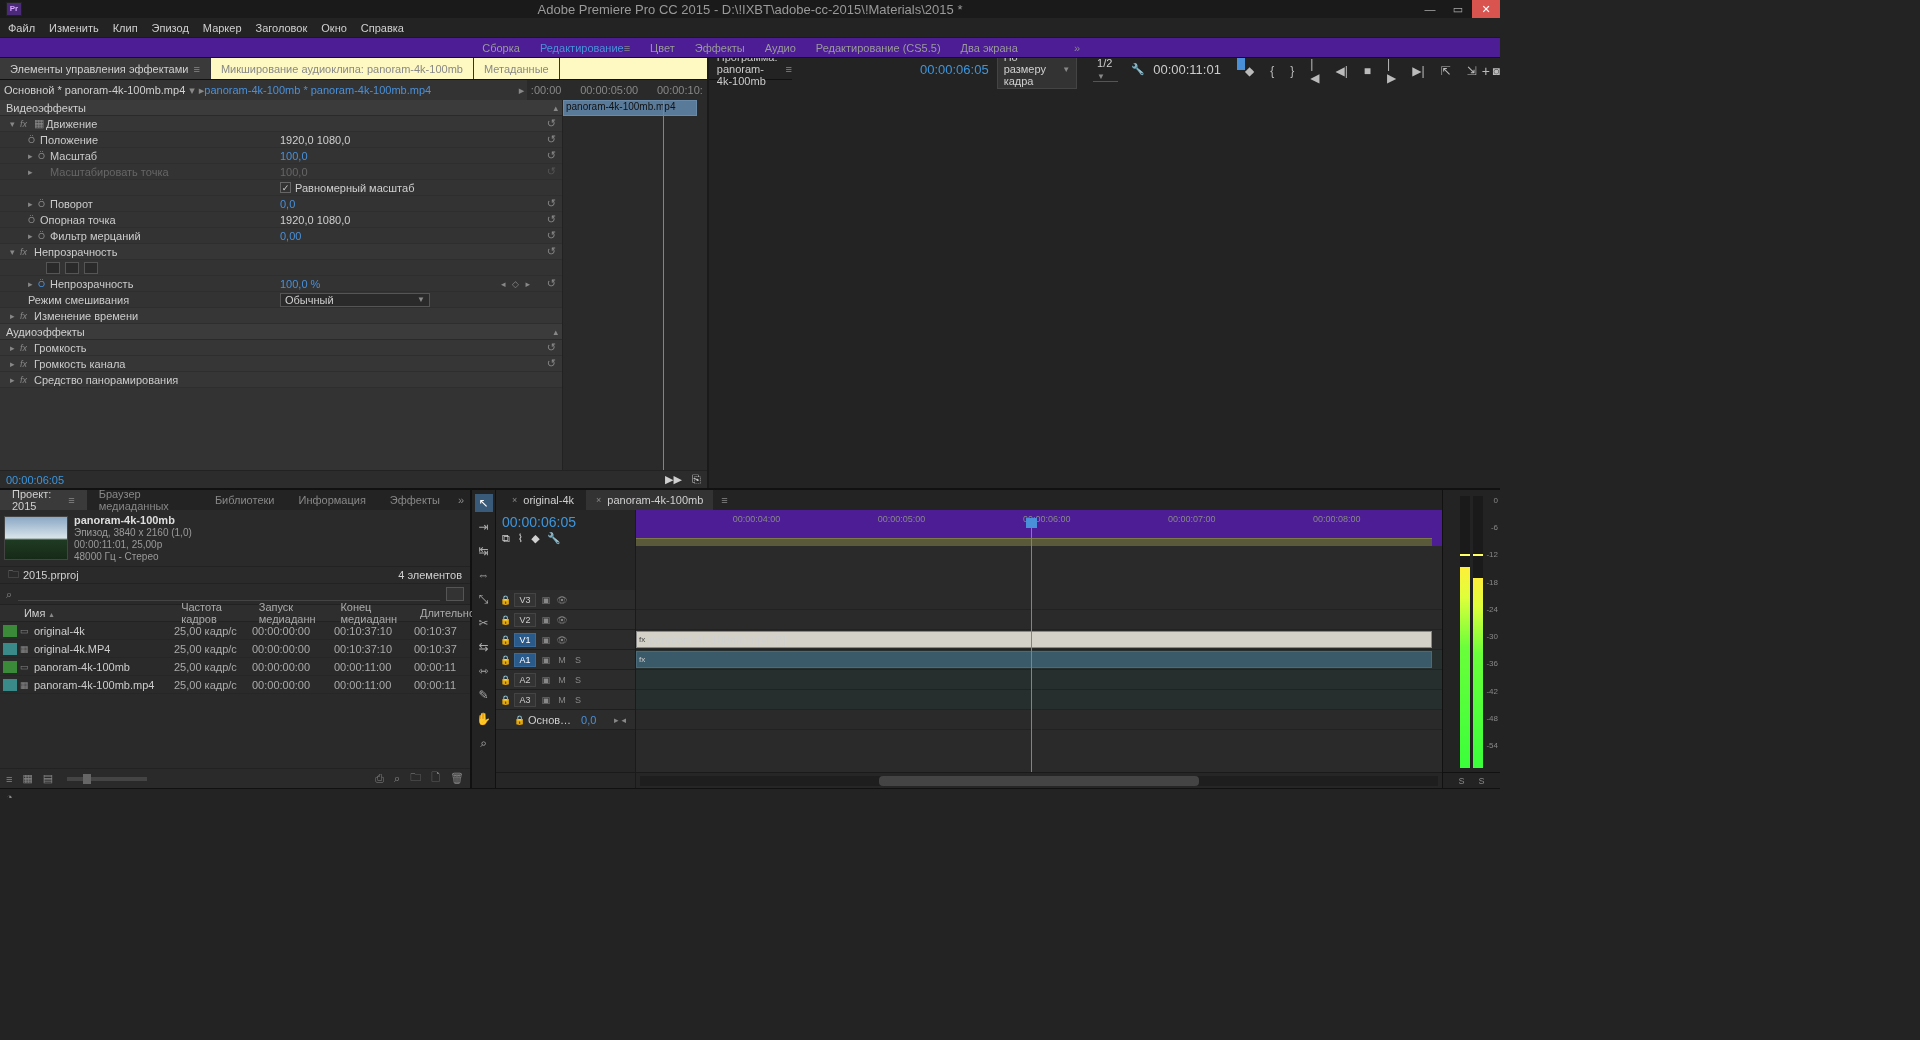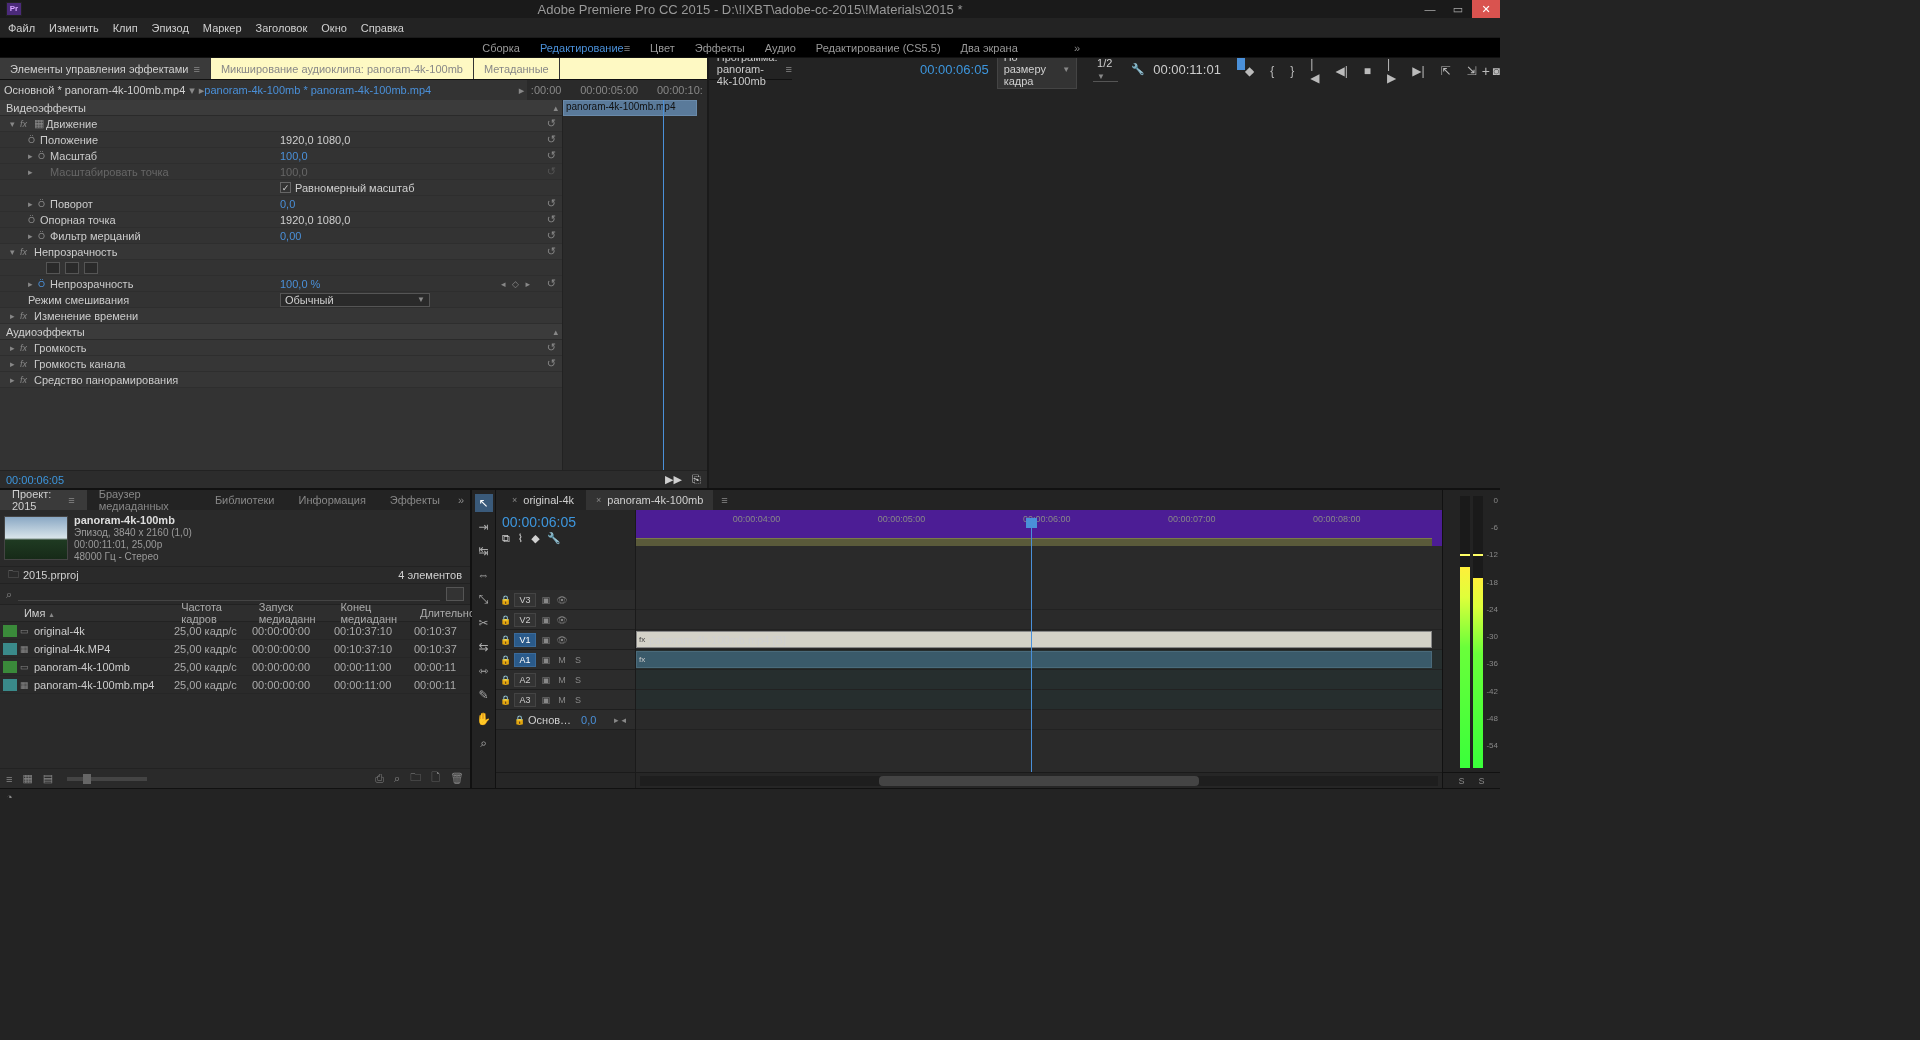--- a/index.html
+++ b/index.html
@@ -11,21 +11,21 @@
 .titlebar .title { position: absolute; left: 0; right: 0; text-align: center; color: #9a9a9a; font-size: 13px; }
 .titlebar .winbtns { margin-left: auto; display: flex; }
 .titlebar .winbtn { width: 28px; height: 18px; display: flex; align-items: center; justify-content: center; color: #aaa; }
 .titlebar .winbtn.close { background: #d9534f; color: #fff; }
 
 
 .menubar { height: 20px; background: #232323; border-bottom: 1px solid #1a1a1a; display: flex; align-items: center; padding-left: 8px; gap: 14px; }
 .menubar .menuitem { color: #d0d0d0; }
 
 
-.workspacebar { height: 20px; background: #000000; border-bottom: 1px solid #111; display: flex; align-items: center; justify-content: center; gap: 20px; position: relative; }
+.workspacebar { height: 20px; background: #4c1d95; border-bottom: 1px solid #111; display: flex; align-items: center; justify-content: center; gap: 20px; position: relative; }
 .workspacebar .wsitem { color: #9a9a9a; }
 .workspacebar .wsitem.active { color: #4a90d9; }
 .workspacebar .menu-icon { color: #888; margin-left: -20px; }
 .workspacebar .overflow { position: absolute; right: 420px; color: #888; }
 
 .mainarea { display: flex; height: 430px; }
 
 
 .effectcontrols { width: 750px; display: flex; flex-direction: column; background: #2e2e2e; border-right: 2px solid #1a1a1a; }
 .ec-tabs { height: 22px; background: #fef9c3; display: flex; align-items: center; border-bottom: 1px solid #111; }

